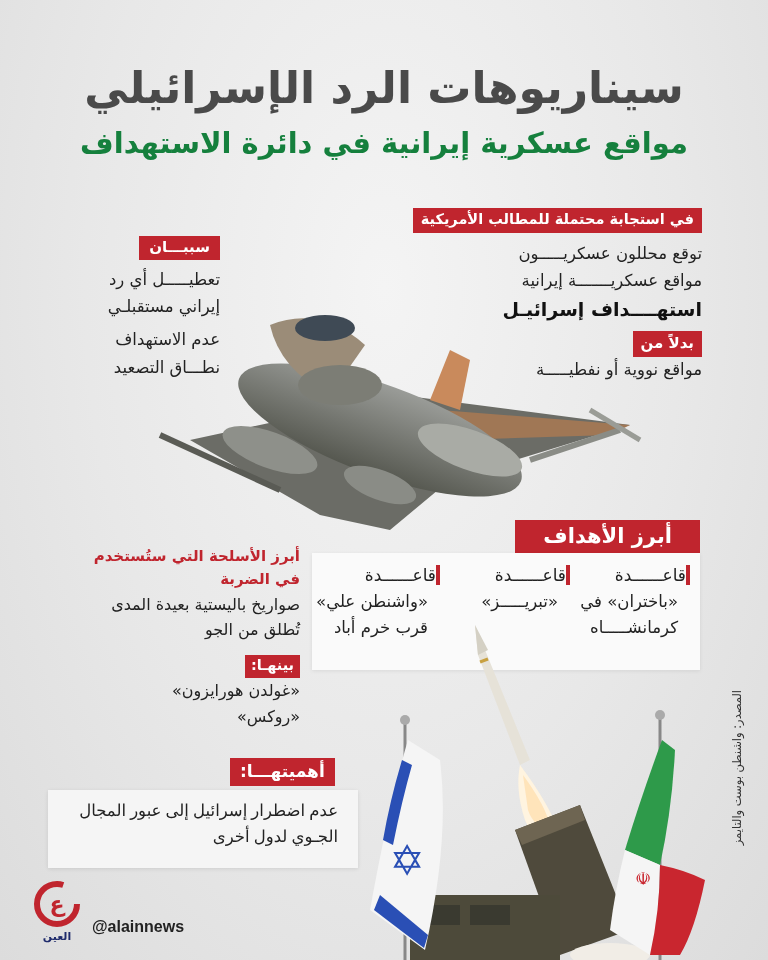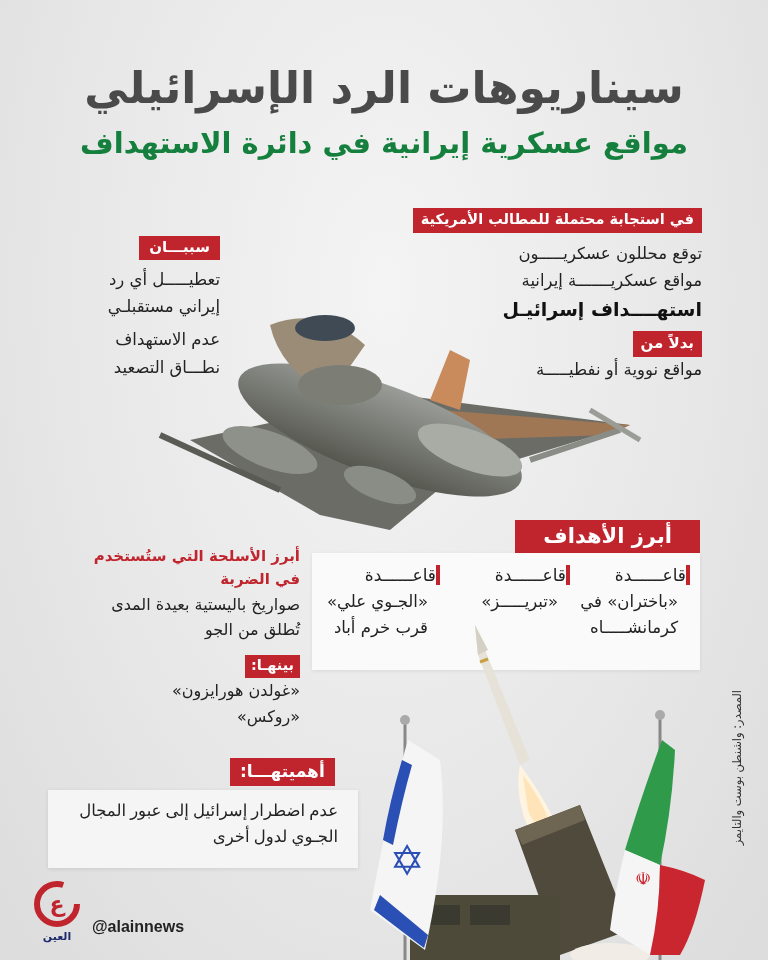--- a/index.html
+++ b/index.html
@@ -144,21 +144,21 @@
   </div>
   <div class="target" style="right:130px;">
     <div class="head">قاعــــــدة</div>
     <div class="body">
       <div>«تبريـــــز»</div>
     </div>
   </div>
   <div class="target" style="right:260px;">
     <div class="head">قاعــــــدة</div>
     <div class="body">
-      <div>«الجـوي علي»</div>
+      <div>«واشنطن علي»</div>
       <div>قرب خرم أباد</div>
     </div>
   </div>
 </div>
 
 <div class="abs block weapons">
   <div class="wt">أبرز الأسلحة التي ستُستخدم</div>
   <div class="wt">في الضربة</div>
   <div class="line">صواريخ باليستية بعيدة المدى</div>
   <div class="line">تُطلق من الجو</div>

